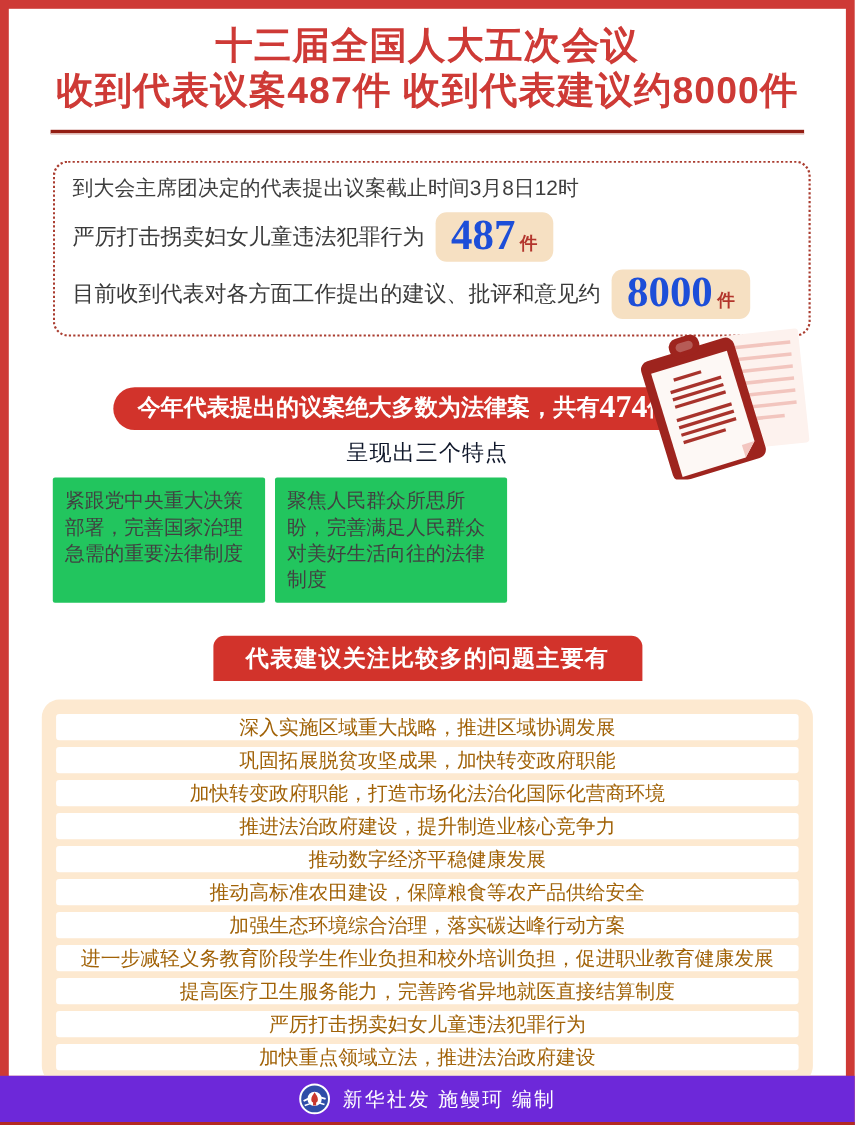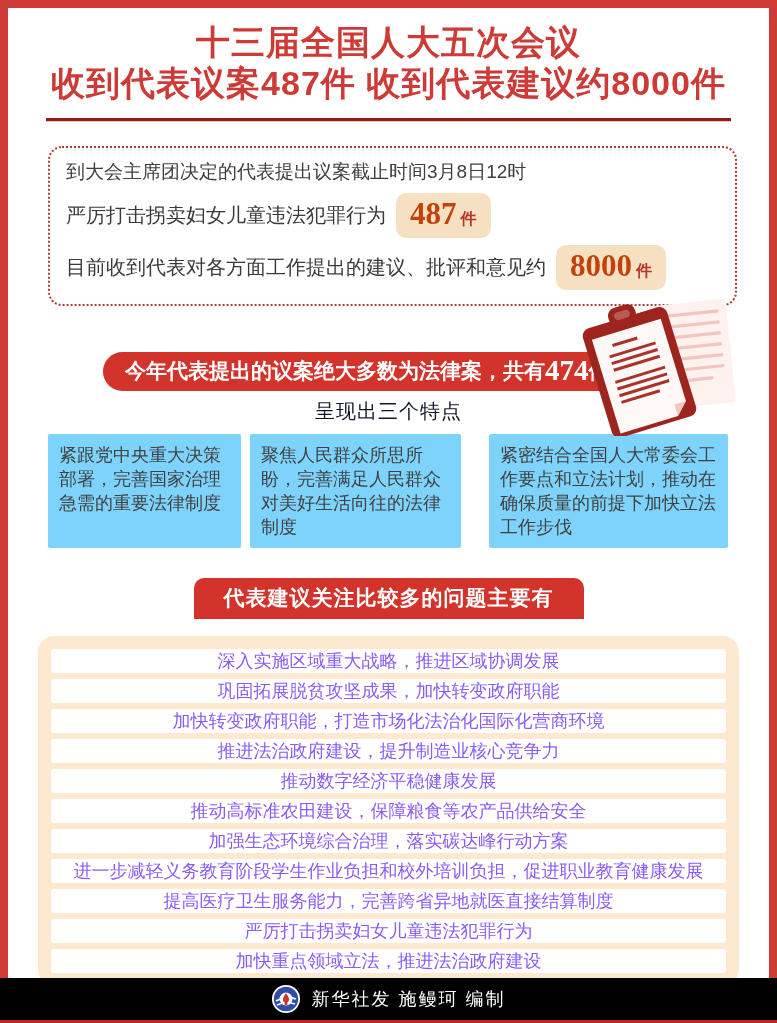--- a/index.html
+++ b/index.html
@@ -33,21 +33,21 @@
   .summary-note{font-size:19px;line-height:28px;}
   .sum-row{display:flex;align-items:center;margin-top:7px;}
   .sum-label{font-size:20px;color:#3a3a3a;}
   .num-badge{
     display:inline-flex;align-items:baseline;
     background:#f6e0c2;border-radius:10px;
     padding:2px 14px 5px 14px;margin-left:10px;
   }
   .num-badge .num{
     font-family:"Liberation Serif","DejaVu Serif",serif;
-    font-weight:bold;font-size:31px;color:#c2410c;line-height:38px;
+    font-weight:bold;font-size:39px;color:#1d4ed8;line-height:38px;
   }
   .num-badge .unit{
     font-size:16px;font-weight:bold;color:#b3352c;margin-left:4px;
   }
   
   .bills{position:relative;margin-top:46px;}
   .clipboard{position:absolute;top:-56px;right:24px;z-index:3;}
   .pill{
     position:relative;z-index:2;
     margin-left:95px;width:fit-content;
@@ -61,21 +61,21 @@
     font-size:29px;font-weight:bold;vertical-align:-2px;
   }
   .bills-subtitle{
     margin-top:7px;text-align:center;
     font-size:20px;color:#0f172a;letter-spacing:1px;
   }
   .features{
     margin:9px 32px 0 40px;display:flex;align-items:stretch;
   }
   .feature-box{
-    background:#7dd3fc;border-radius:2px;
+    background:#22c55e;border-radius:2px;
     padding:9px 11px;box-sizing:border-box;
     font-size:18px;line-height:24px;color:#414141;
   }
   .feature-box.f1{width:193px;}
   .feature-box.f2{width:211px;margin-left:9px;}
   .feature-box.f3{width:239px;margin-left:28px;}
   
   .suggestions{margin-top:30px;}
   .sg-banner{
     width:fit-content;margin:17px auto;
@@ -85,27 +85,27 @@
     font-size:21px;font-weight:bold;letter-spacing:1px;
     position:relative;z-index:2;
   }
   .sg-container{
     margin:0 30px;background:#fde9d0;border-radius:16px;
     padding:13px 13px 12px 13px;
   }
   .sg-row{
     background:#ffffff;border-radius:3px;
     height:24px;line-height:24px;margin-bottom:6px;
-    text-align:center;font-size:18px;color:#8b5cf6;
+    text-align:center;font-size:18px;color:#a16207;
   }
   .sg-row:last-child{margin-bottom:0;}
   
   .footer{
     position:absolute;left:0;right:0;bottom:0;height:45px;
-    background:#000000;
+    background:#6d28d9;
     display:flex;align-items:center;justify-content:center;gap:10px;
     border-bottom:3px solid #b32a22;box-sizing:border-box;
   }
   .footer-credit{color:#ffffff;font-size:18px;letter-spacing:2px;}
 </style>
 </head>
 <body>
 
 <div class="inner">
 
@@ -169,21 +169,20 @@
 
     <div class="pill">
       <span>今年代表提出的议案绝大多数为法律案，共有</span><span class="big-num">474</span><span>件</span>
     </div>
 
     <div class="bills-subtitle">呈现出三个特点</div>
 
     <div class="features">
       <div class="feature-box f1">紧跟党中央重大决策部署，完善国家治理急需的重要法律制度</div>
       <div class="feature-box f2">聚焦人民群众所思所盼，完善满足人民群众对美好生活向往的法律制度</div>
-      <div class="feature-box f3">紧密结合全国人大常委会工作要点和立法计划，推动在确保质量的前提下加快立法工作步伐</div>
     </div>
   </div>
 
   <div class="suggestions">
     <div class="sg-banner">代表建议关注比较多的问题主要有</div>
     <div class="sg-container">
       <div class="sg-row">深入实施区域重大战略，推进区域协调发展</div>
       <div class="sg-row">巩固拓展脱贫攻坚成果，加快转变政府职能</div>
       <div class="sg-row">加快转变政府职能，打造市场化法治化国际化营商环境</div>
       <div class="sg-row">推进法治政府建设，提升制造业核心竞争力</div>

